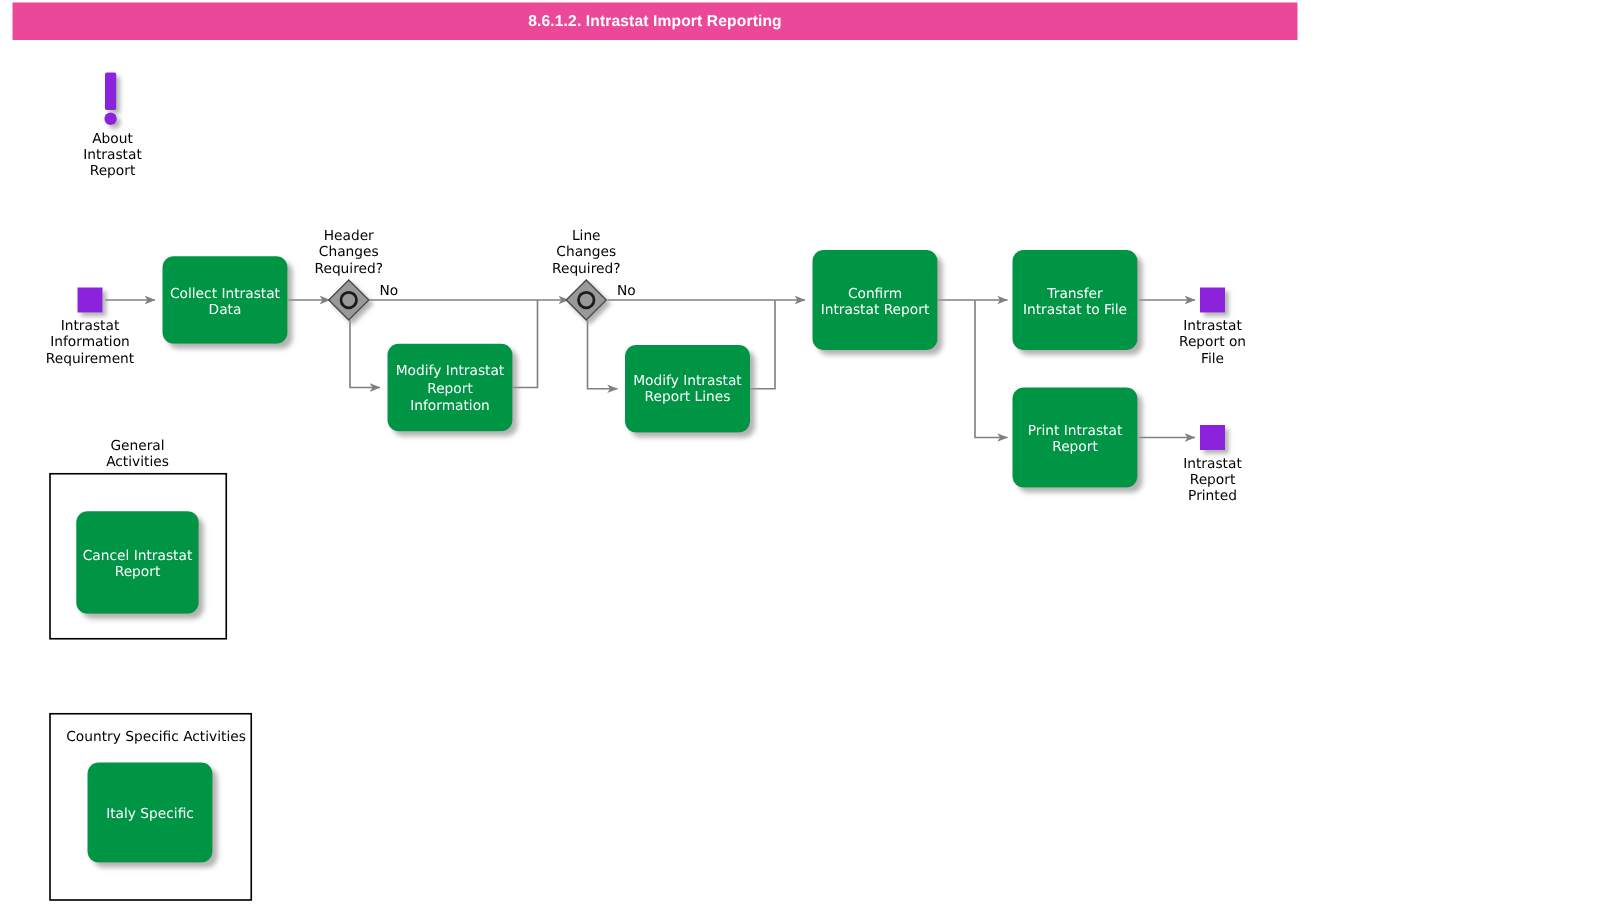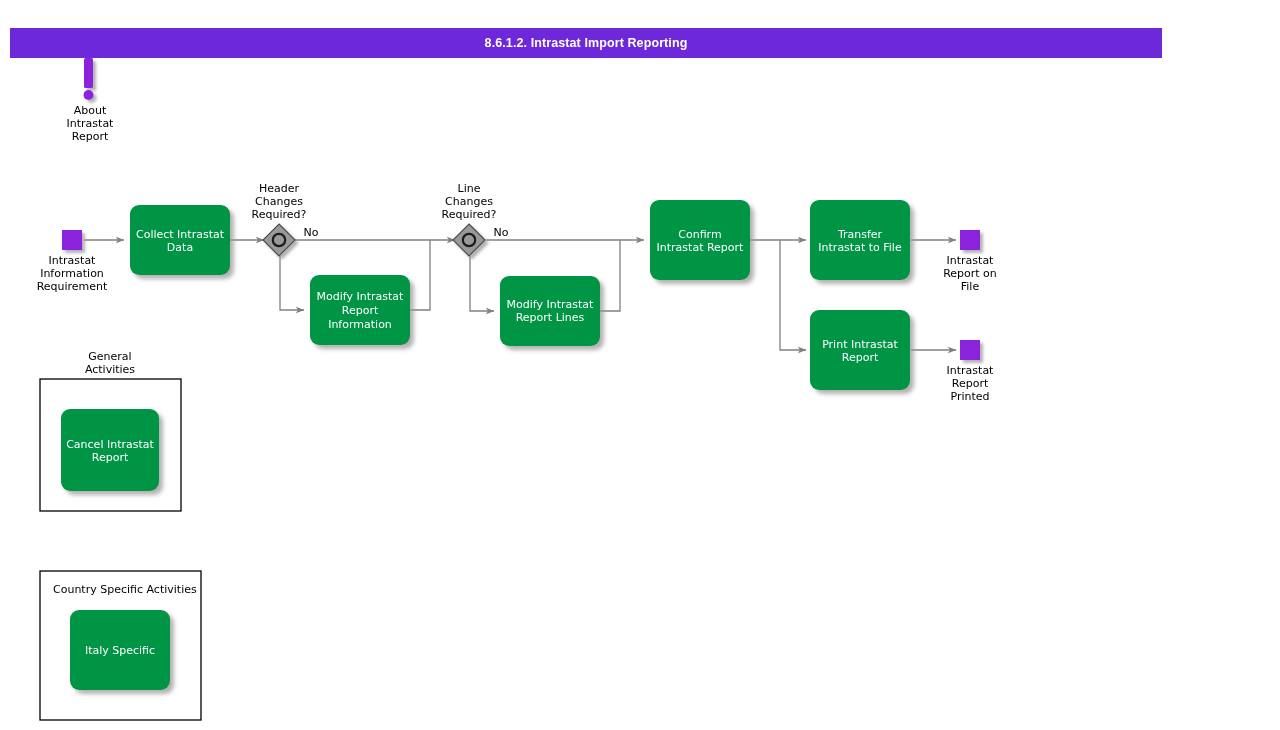--- a/index.html
+++ b/index.html
@@ -11,23 +11,23 @@
     overflow: hidden;
   }
   #page {
     position: relative;
     width: 1280px; height: 730px;
     background: #ffffff;
   }
   
   #titlebar {
     position: absolute;
-    left: 10px; top: 28px;
-    width: 1152px; height: 30px;
-    background: #6d28d9;
+    left: 10px; top: 2px;
+    width: 1028px; height: 30px;
+    background: #ec4899;
     display: flex;
     align-items: center;
     justify-content: center;
   }
   #titlebar .title-text {
     color: #ffffff;
     font-family: "Liberation Sans", sans-serif;
     font-size: 12.5px;
     font-weight: bold;
     letter-spacing: .1px;

